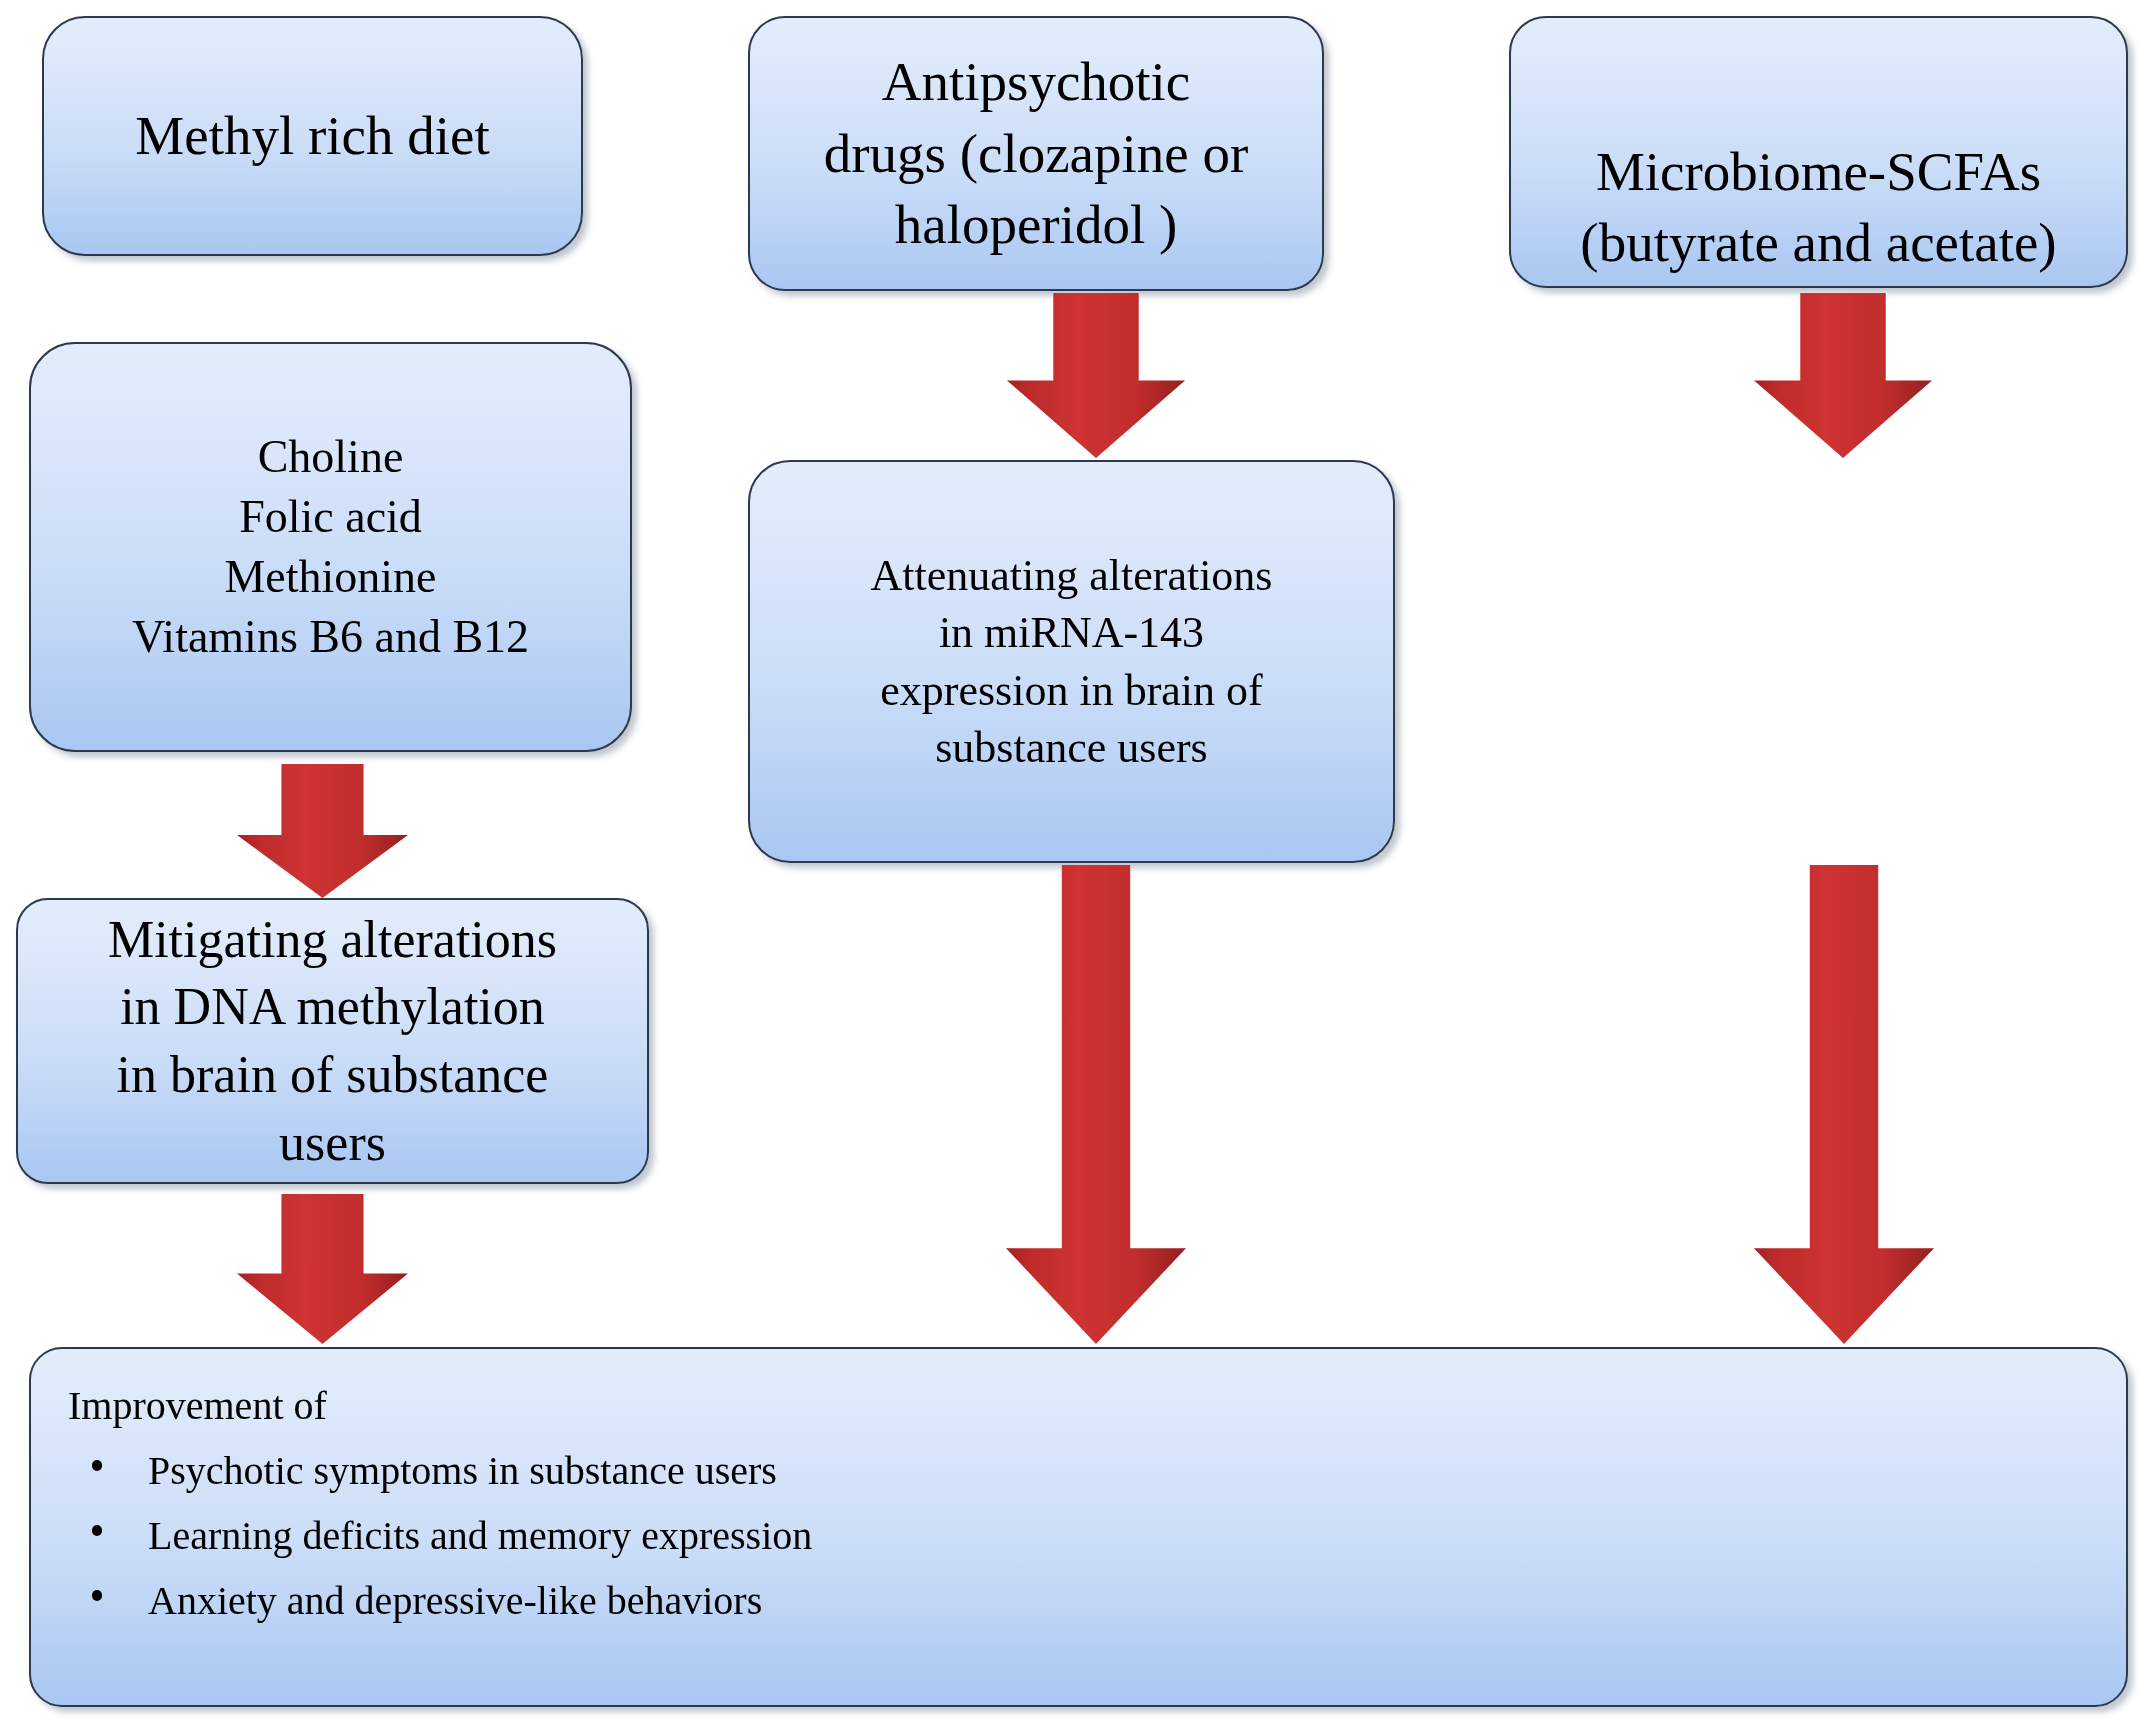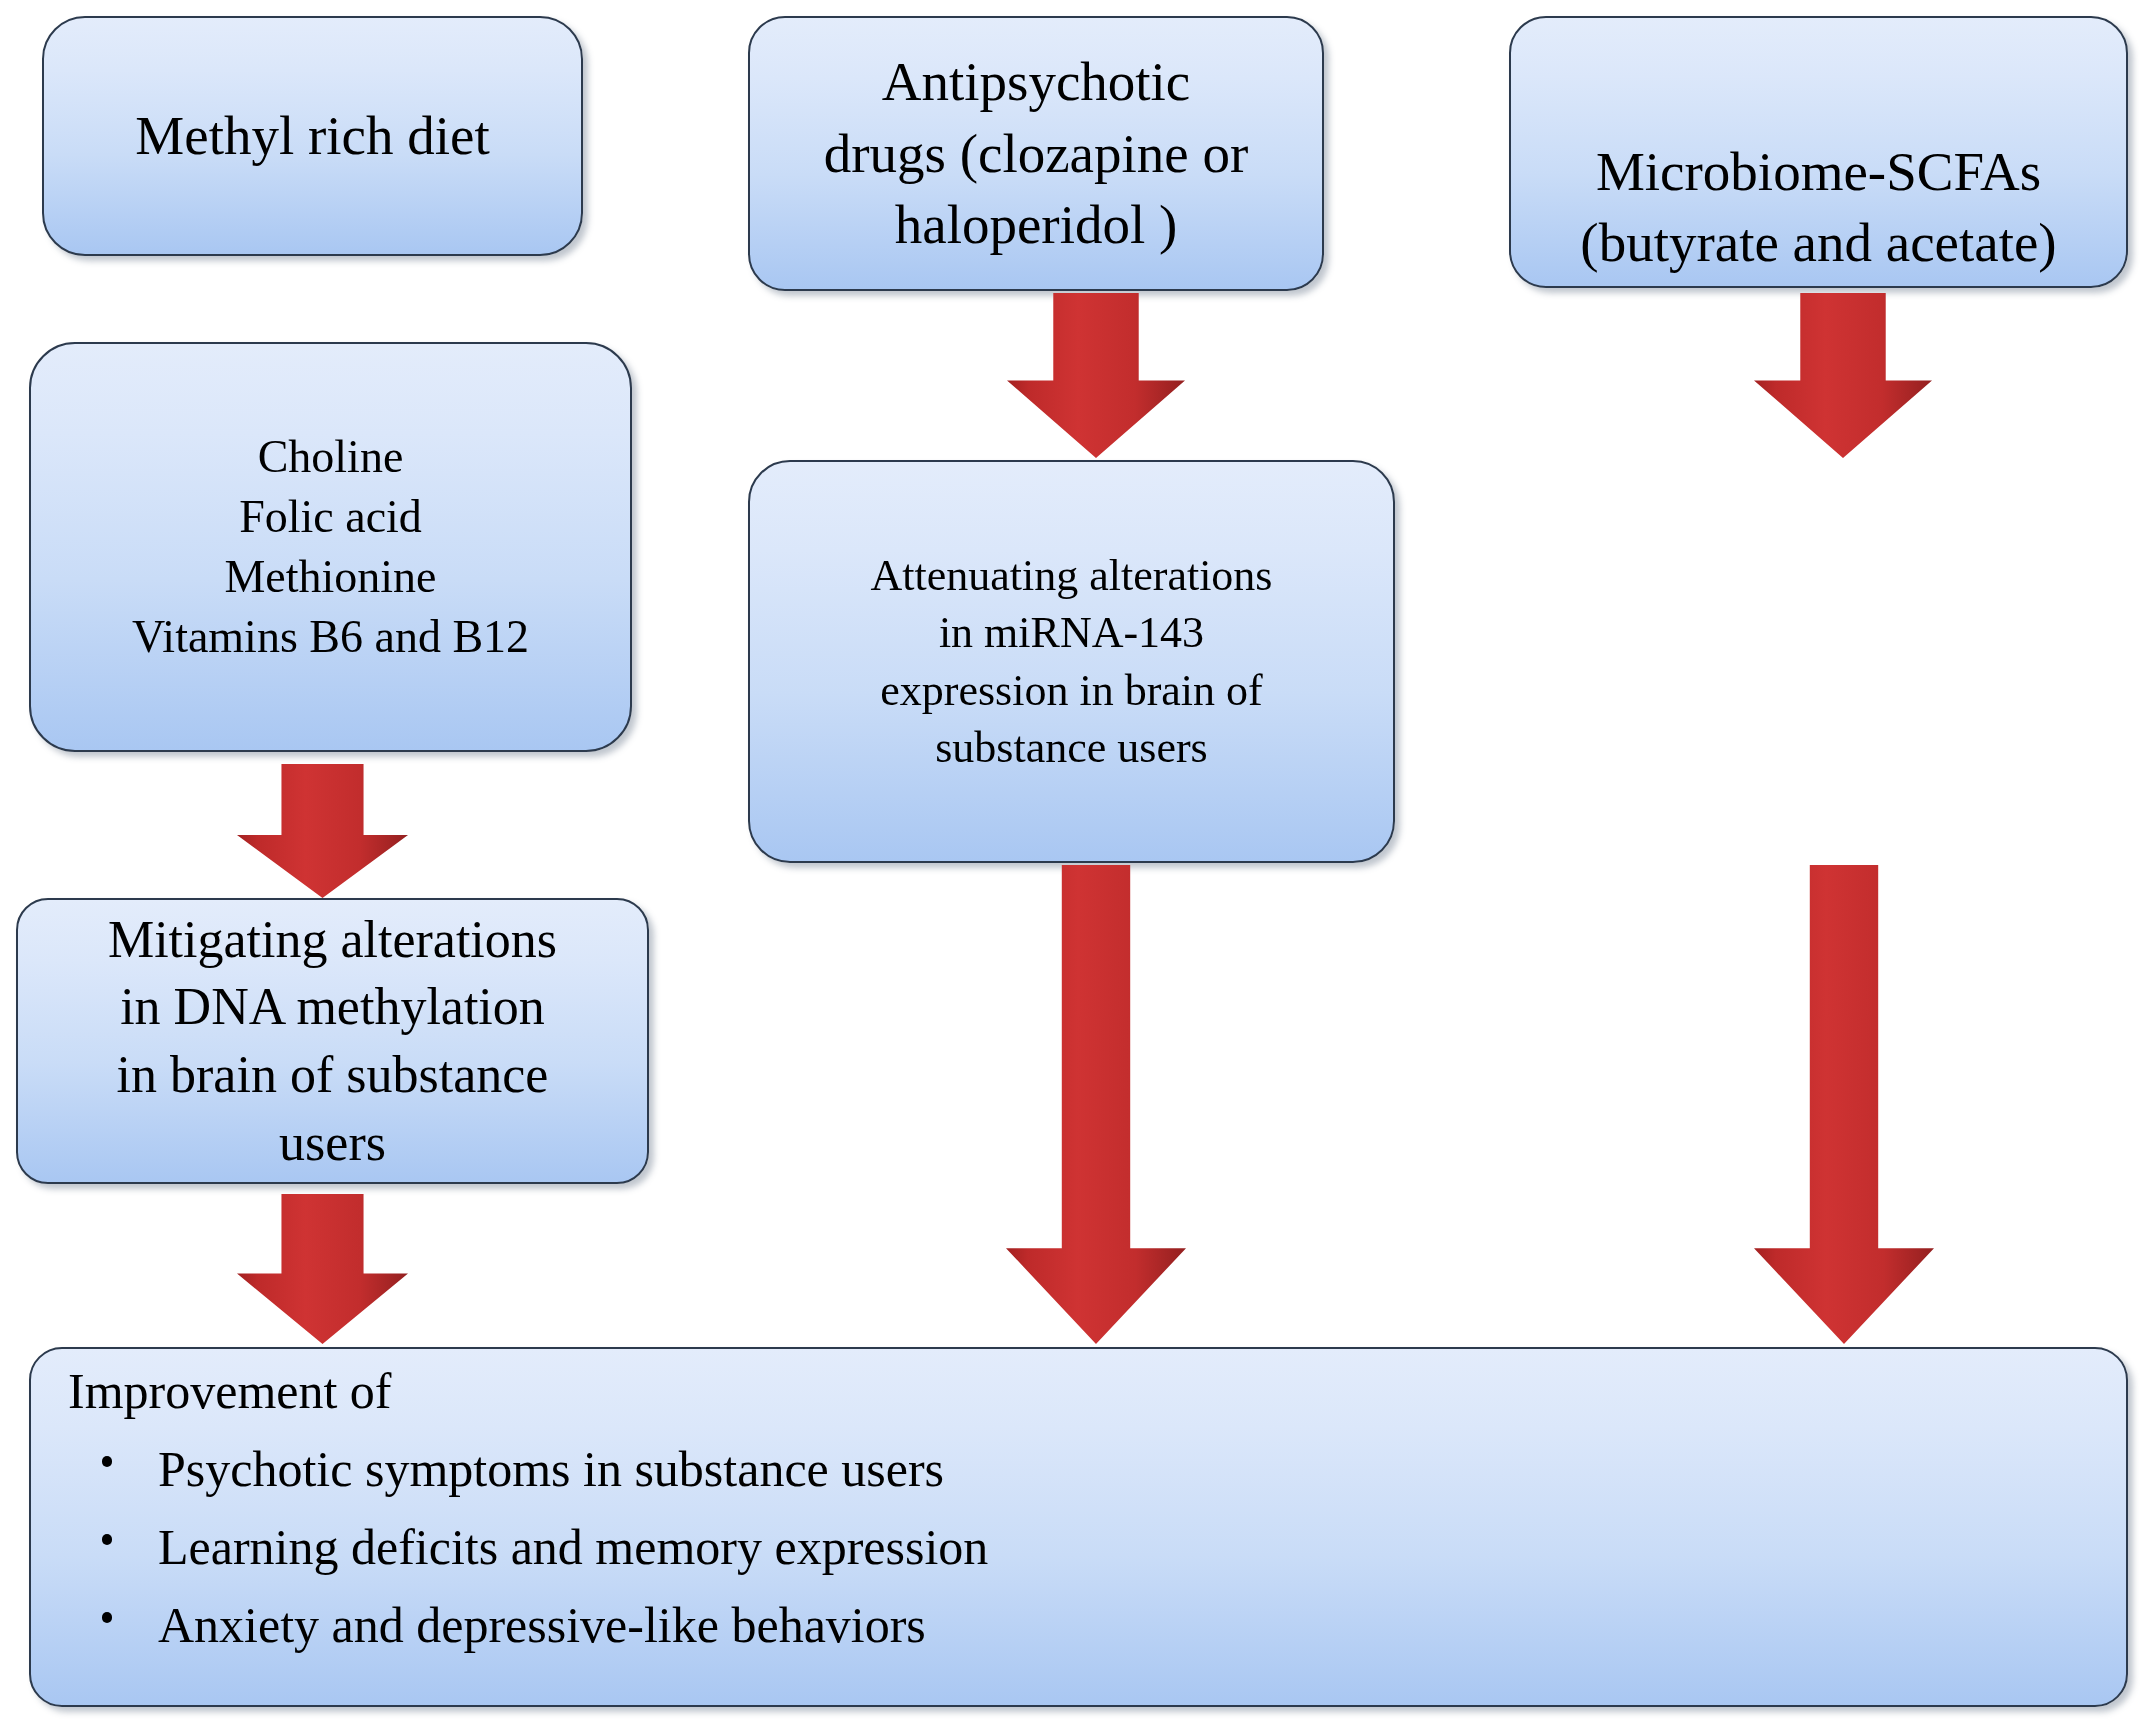--- a/index.html
+++ b/index.html
@@ -51,26 +51,26 @@
   #n-methyl-donors    { left: 29px;   top: 342px;  width: 603px;  height: 410px; border-radius: 46px; font-size: 46px; }
   #n-mirna            { left: 748px; top: 460px;  width: 647px;  height: 403px; border-radius: 42px; font-size: 44px; }
   #n-histone          { left: 1509px; top: 460px;  width: 619px;  height: 403px; border-radius: 42px; font-size: 52px; }
 
   #n-dna-methylation  { left: 16px;   top: 898px; width: 633px;  height: 286px; border-radius: 32px; font-size: 52px; }
 
   #n-improvement {
     left: 29px; top: 1347px; width: 2099px; height: 360px;
     border-radius: 33px;
     display: block;
-    padding: 10px 32px 16px 37px;
-    font-size: 50px;
+    padding: 31px 32px 16px 37px;
+    font-size: 40px;
     text-align: left;
   }
   #n-improvement .intro { display:block; margin: 0 0 4.3px 0; }
-  #n-improvement ul { list-style: none; margin: 12px; padding: 0; }
+  #n-improvement ul { list-style: none; margin: 2px; padding: 0; }
   #n-improvement li {
     position: relative;
     padding-left: 78px;
     margin: 13px 0 0 0;
     white-space: nowrap;
   }
   #n-improvement li .bullet {
     position: absolute;
     left: 21.6px;
     top: 0.38em;

